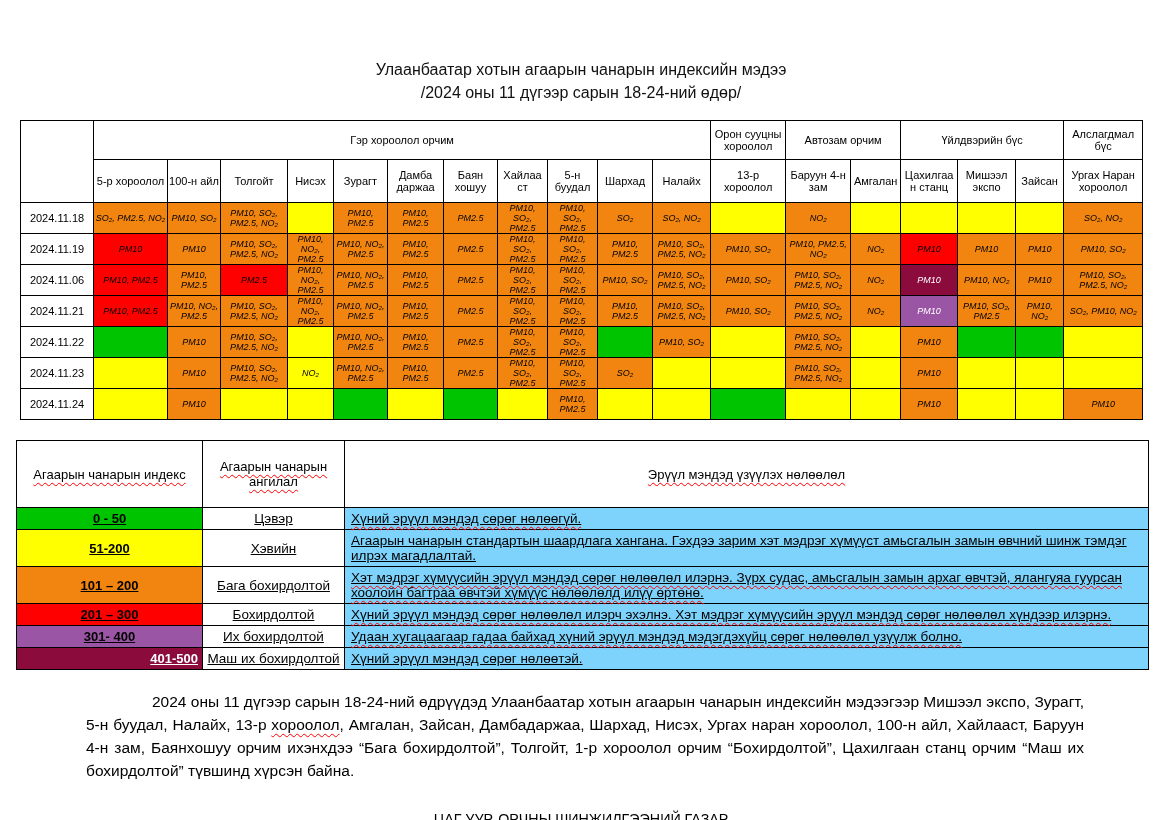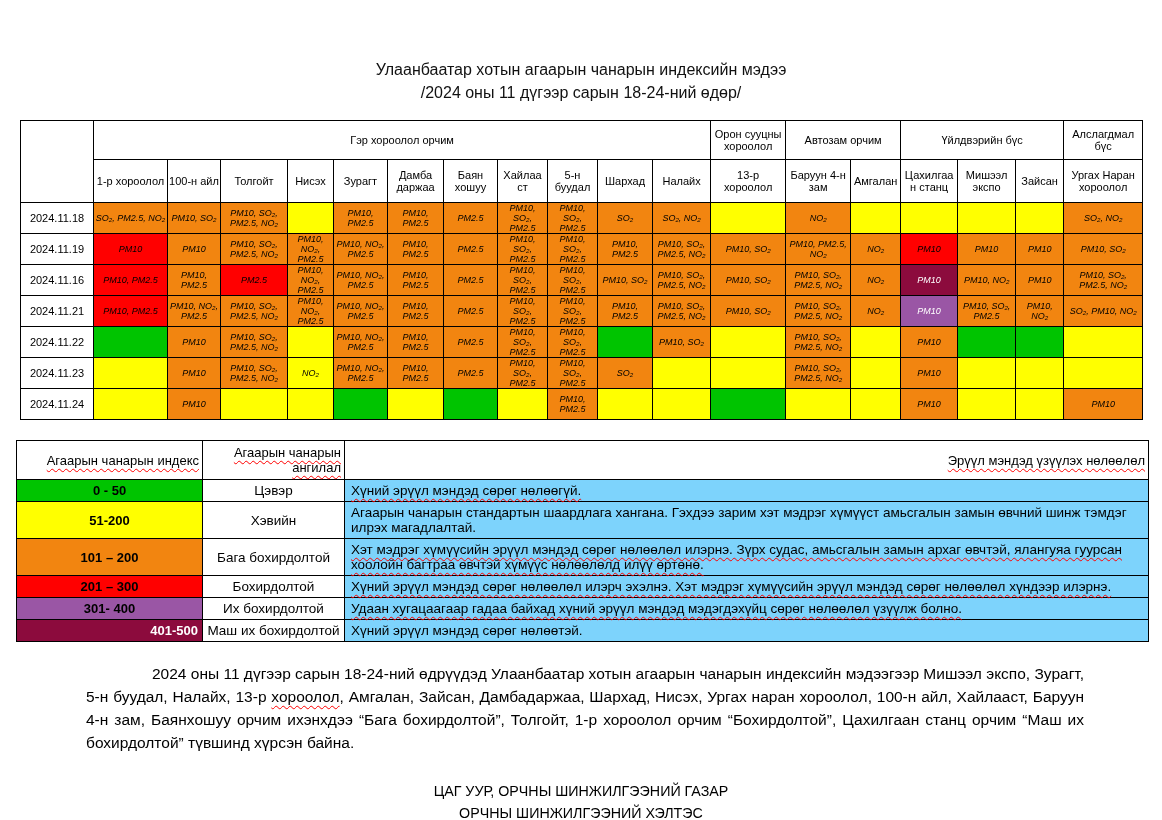--- a/index.html
+++ b/index.html
@@ -20,22 +20,22 @@
   .aqi{margin:16px 0 0 20px;width:1122px;table-layout:fixed;}
   .aqi th{font-weight:400;font-size:11px;line-height:12px;padding:2px 1px;vertical-align:middle;text-align:center;overflow-wrap:break-word;word-break:break-word;background:#fff;}
   .aqi .group-h{height:34px;}
   .aqi .col-h{height:38px;}
   .aqi td{height:30px;padding:0 1px;text-align:center;vertical-align:middle;font-size:9px;line-height:10px;font-style:italic;overflow:hidden;}
   .aqi td.date{font-style:normal;font-size:11px;background:#fff;text-align:center;}
   .aqi td.lt{color:#fff;}
 
   
   .legend{margin:20px 0 0 16px;width:1132px;table-layout:fixed;}
-  .legend th{font-weight:400;font-size:13px;line-height:15px;padding:4px 3px;text-align:right;vertical-align:middle;background:#fff;}
-  .legend td{font-size:13.5px;line-height:15px;padding:3px 4px;vertical-align:middle;}
+  .legend th{font-weight:400;font-size:13px;line-height:15px;padding:18px 3px;text-align:center;vertical-align:middle;background:#fff;}
+  .legend td{font-size:13.5px;line-height:15px;padding:3px 4px;vertical-align:middle;text-decoration:underline;}
   .legend td.range{text-align:center;font-weight:700;font-size:13px;}
   .legend td.klass{text-align:center;background:#fff;}
   .legend td.desc{background:#7dd3fc;text-align:left;padding-left:6px;}
   .legend td.lt{color:#fff;}
 
   .wavy{text-decoration:underline;text-decoration-style:wavy;text-decoration-color:#ff0000;text-decoration-thickness:1px;text-underline-offset:3px;}
 
   .summary{margin:20px 78px 0 86px;width:998px;font-size:15.5px;line-height:23px;text-align:justify;text-indent:66px;}
 
   .footer{margin-top:26px;text-align:center;font-size:15.5px;line-height:22px;transform:scaleX(.92);}
@@ -75,21 +75,21 @@
     <thead id="aqi-head">
         <tr>
           <th rowspan="2"></th>
           <th colspan="11" class="group-h">Гэр хороолол орчим</th>
           <th colspan="1" class="group-h">Орон сууцны хороолол</th>
           <th colspan="2" class="group-h">Автозам орчим</th>
           <th colspan="3" class="group-h">Үйлдвэрийн бүс</th>
           <th colspan="1" class="group-h">Алслагдмал бүс</th>
         </tr>
         <tr>
-          <th class="col-h">1-р хороолол</th>
+          <th class="col-h">5-р хороолол</th>
           <th class="col-h">100-н айл</th>
           <th class="col-h">Толгойт</th>
           <th class="col-h">Нисэх</th>
           <th class="col-h">Зурагт</th>
           <th class="col-h">Дамба даржаа</th>
           <th class="col-h">Баян хошуу</th>
           <th class="col-h">Хайлаа ст</th>
           <th class="col-h">5-н буудал</th>
           <th class="col-h">Шархад</th>
           <th class="col-h">Налайх</th>
@@ -139,21 +139,21 @@
           <td style="background: rgb(242, 133, 16);">PM10, SO₂, PM2.5, NO₂</td>
           <td style="background: rgb(242, 133, 16);">PM10, SO₂</td>
           <td style="background: rgb(242, 133, 16);">PM10, PM2.5, NO₂</td>
           <td style="background: rgb(242, 133, 16);">NO₂</td>
           <td style="background: rgb(255, 0, 0);">PM10</td>
           <td style="background: rgb(242, 133, 16);">PM10</td>
           <td style="background: rgb(242, 133, 16);">PM10</td>
           <td style="background: rgb(242, 133, 16);">PM10, SO₂</td>
         </tr>
         <tr>
-          <td class="date">2024.11.16</td>
+          <td class="date">2024.11.06</td>
           <td style="background: rgb(255, 0, 0);">PM10, PM2.5</td>
           <td style="background: rgb(242, 133, 16);">PM10, PM2.5</td>
           <td style="background: rgb(255, 0, 0);">PM2.5</td>
           <td style="background: rgb(242, 133, 16);">PM10, NO₂, PM2.5</td>
           <td style="background: rgb(242, 133, 16);">PM10, NO₂, PM2.5</td>
           <td style="background: rgb(242, 133, 16);">PM10, PM2.5</td>
           <td style="background: rgb(242, 133, 16);">PM2.5</td>
           <td style="background: rgb(242, 133, 16);">PM10, SO₂, PM2.5</td>
           <td style="background: rgb(242, 133, 16);">PM10, SO₂, PM2.5</td>
           <td style="background: rgb(242, 133, 16);">PM10, SO₂</td>

